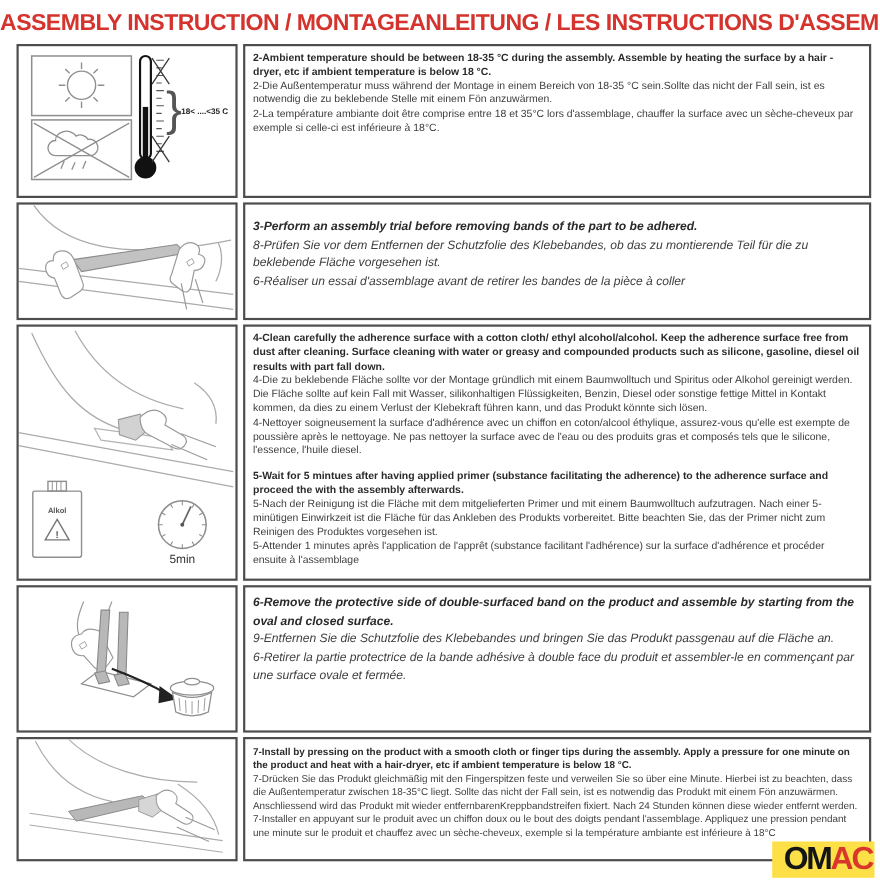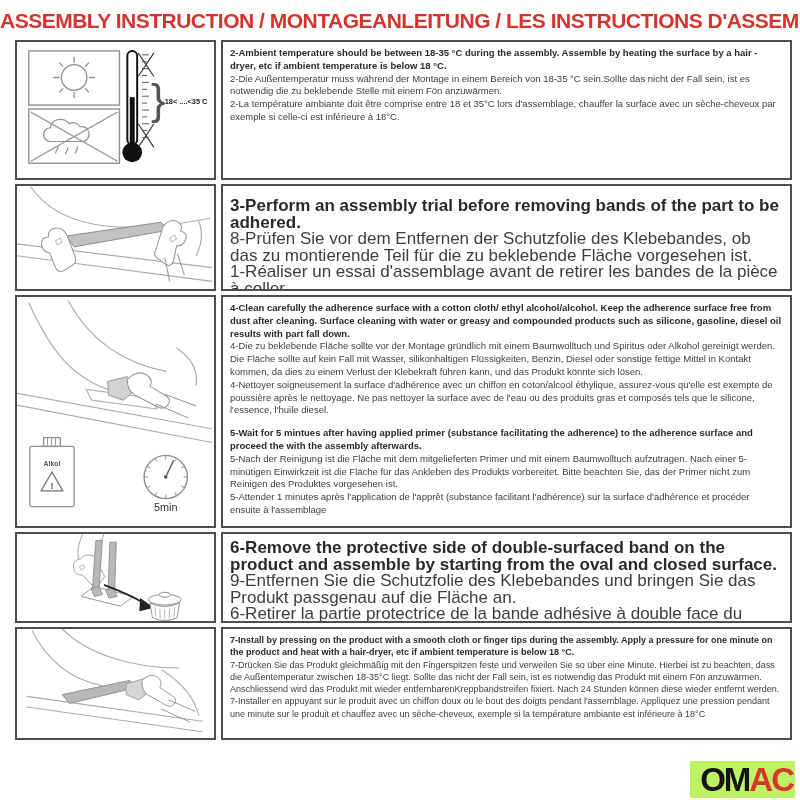--- a/index.html
+++ b/index.html
@@ -10,27 +10,27 @@
   .table{position:absolute;top:40px;left:15px;right:8px;display:flex;flex-direction:column;gap:4px;}
   .row{display:flex;gap:5px;}
   .icon-cell{flex:0 0 201px;border:2px solid #4d4d4d;background:#fff;box-sizing:border-box;overflow:hidden;}
   .icon-cell svg{display:block;width:100%;height:100%;}
   .text-cell{flex:1;border:2px solid #4d4d4d;background:#fff;box-sizing:border-box;
              padding:5px 8px 3px 7px;color:#3d3d3d;overflow:hidden;}
   .text-cell p{margin:0;font-size:9.5px;line-height:12.8px;}
   .text-cell p.en{font-weight:bold;color:#2a2a2a;}
   .step{margin:0;}
   .step + .step{margin-top:10px;}
-  .r1{height:140px}.r2{height:107px}.r3{height:233px}.r4{height:91px}.r5{height:113px}
+  .r1{height:140px}.r2{height:107px}.r3{height:233px}.r4{height:134px}.r5{height:113px}
   .row-lg .text-cell{padding-top:12px;}
-  .row-lg .text-cell p{font-size:17px;line-height:16.6px;}
+  .row-lg .text-cell p{font-size:11px;line-height:16.6px;font-style:italic;}
   .r4.row-lg .text-cell{padding-top:6px;}
   .r5 .text-cell p{font-size:9px;line-height:12.3px;}
-  .brand{position:absolute;right:5px;bottom:2px;background:#bef264;padding:2px 2px 2px 10px;
-         font-size:33px;font-weight:bold;letter-spacing:-2px;line-height:1;white-space:nowrap;}
+  .brand{position:absolute;right:5px;bottom:2px;background:#fde047;padding:2px 2px 2px 10px;
+         font-size:29px;font-weight:bold;letter-spacing:-2px;line-height:1;white-space:nowrap;}
   .brand .om{color:#151515;}
   .brand .ac{color:#d9362c;}
   svg text{font-family:"Liberation Sans",sans-serif;}
 </style>
 </head>
 <body>
 
 <div class="page">
 
   <h1 class="title">ASSEMBLY INSTRUCTION / MONTAGEANLEITUNG / LES INSTRUCTIONS D'ASSEMBLAGE</h1>
@@ -95,21 +95,21 @@
             <path d="M148,41 q6,-9 14,-6 q7,3 4,10 q8,2 5,9 q-2,6 -9,6 l-3,15 q-2,7 -8,4 l-9,-7 q-4,-3 -1,-8 z"></path>
             <path d="M155,52 l5,-3 l2,4 l-5,3 z" fill="none" stroke-width="0.8"></path>
             <path d="M150,72 l5,24 M163,68 l7,22" fill="none"></path>
           </g>
         </svg>
       </div>
       <div class="text-cell">
         <div class="step">
           <p class="en">3-Perform an assembly trial before removing bands of the part to be adhered.</p>
           <p class="de">8-Prüfen Sie vor dem Entfernen der Schutzfolie des Klebebandes, ob das zu montierende Teil für die zu beklebende Fläche vorgesehen ist.</p>
-          <p class="fr">1-Réaliser un essai d'assemblage avant de retirer les bandes de la pièce à coller</p>
+          <p class="fr">6-Réaliser un essai d'assemblage avant de retirer les bandes de la pièce à coller</p>
         </div>
       </div>
     </div>
 
     <div class="row r3">
       <div class="icon-cell">
         <svg viewBox="0 0 200 229" preserveAspectRatio="xMidYMid meet">
           <g fill="none" stroke="#ababab" stroke-width="1.2">
             <path d="M12,4 C35,55 58,82 98,94"></path>
             <path d="M52,2 C75,45 112,66 152,74"></path>

